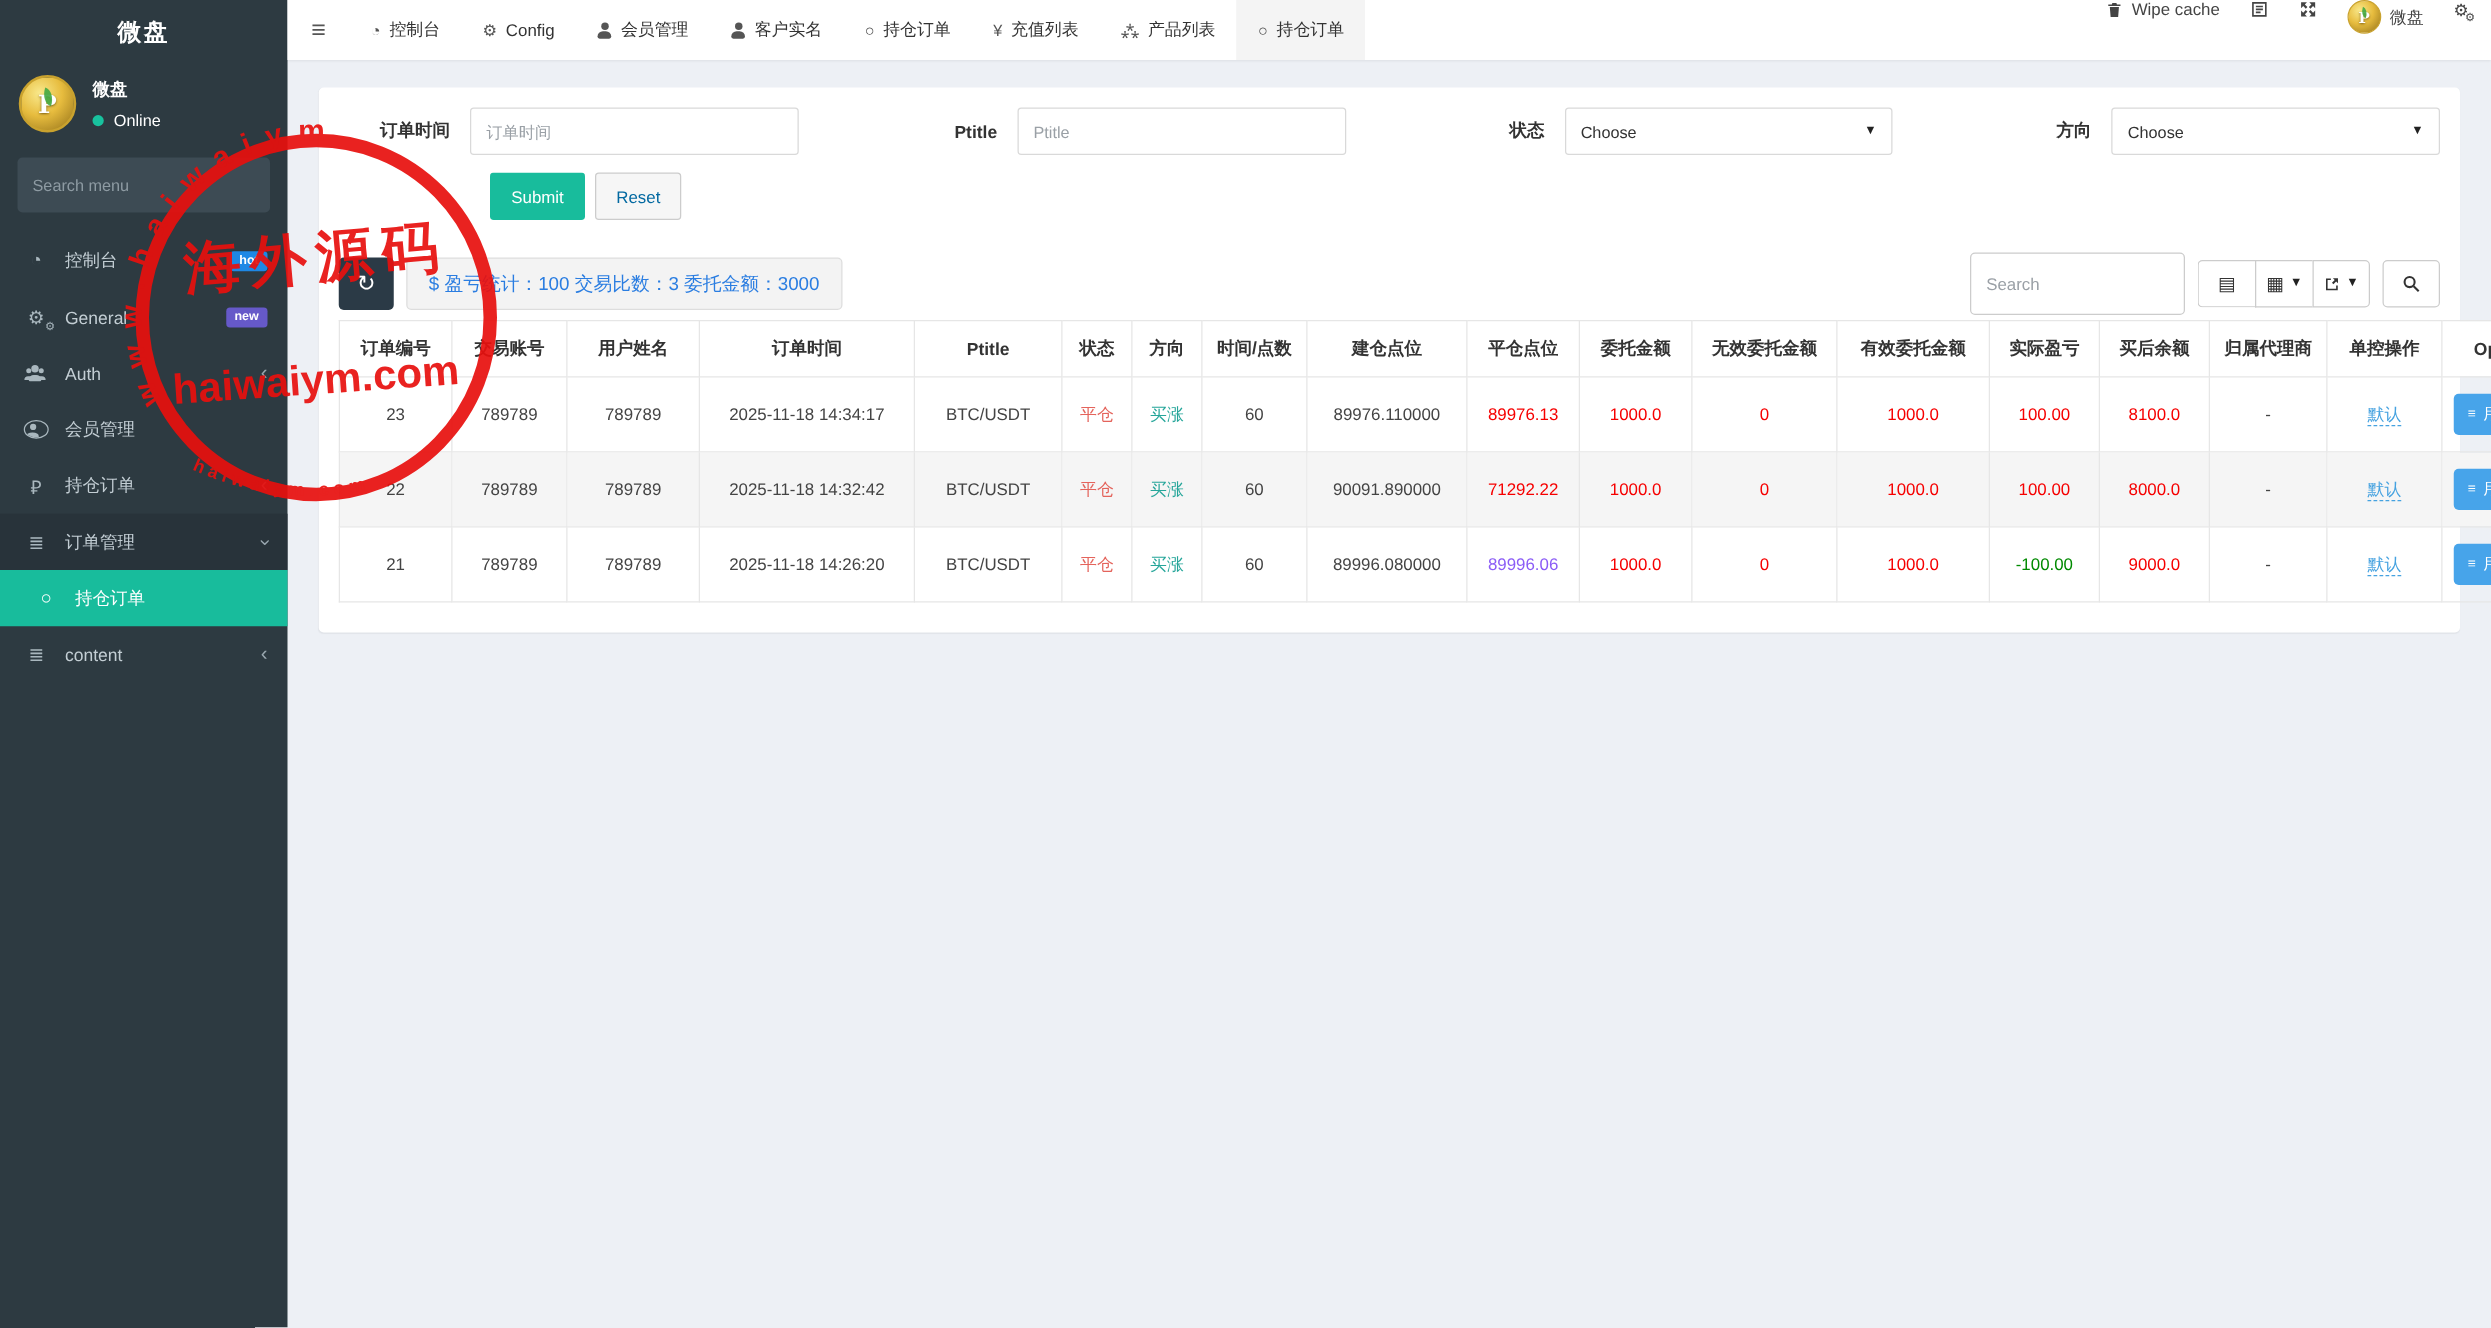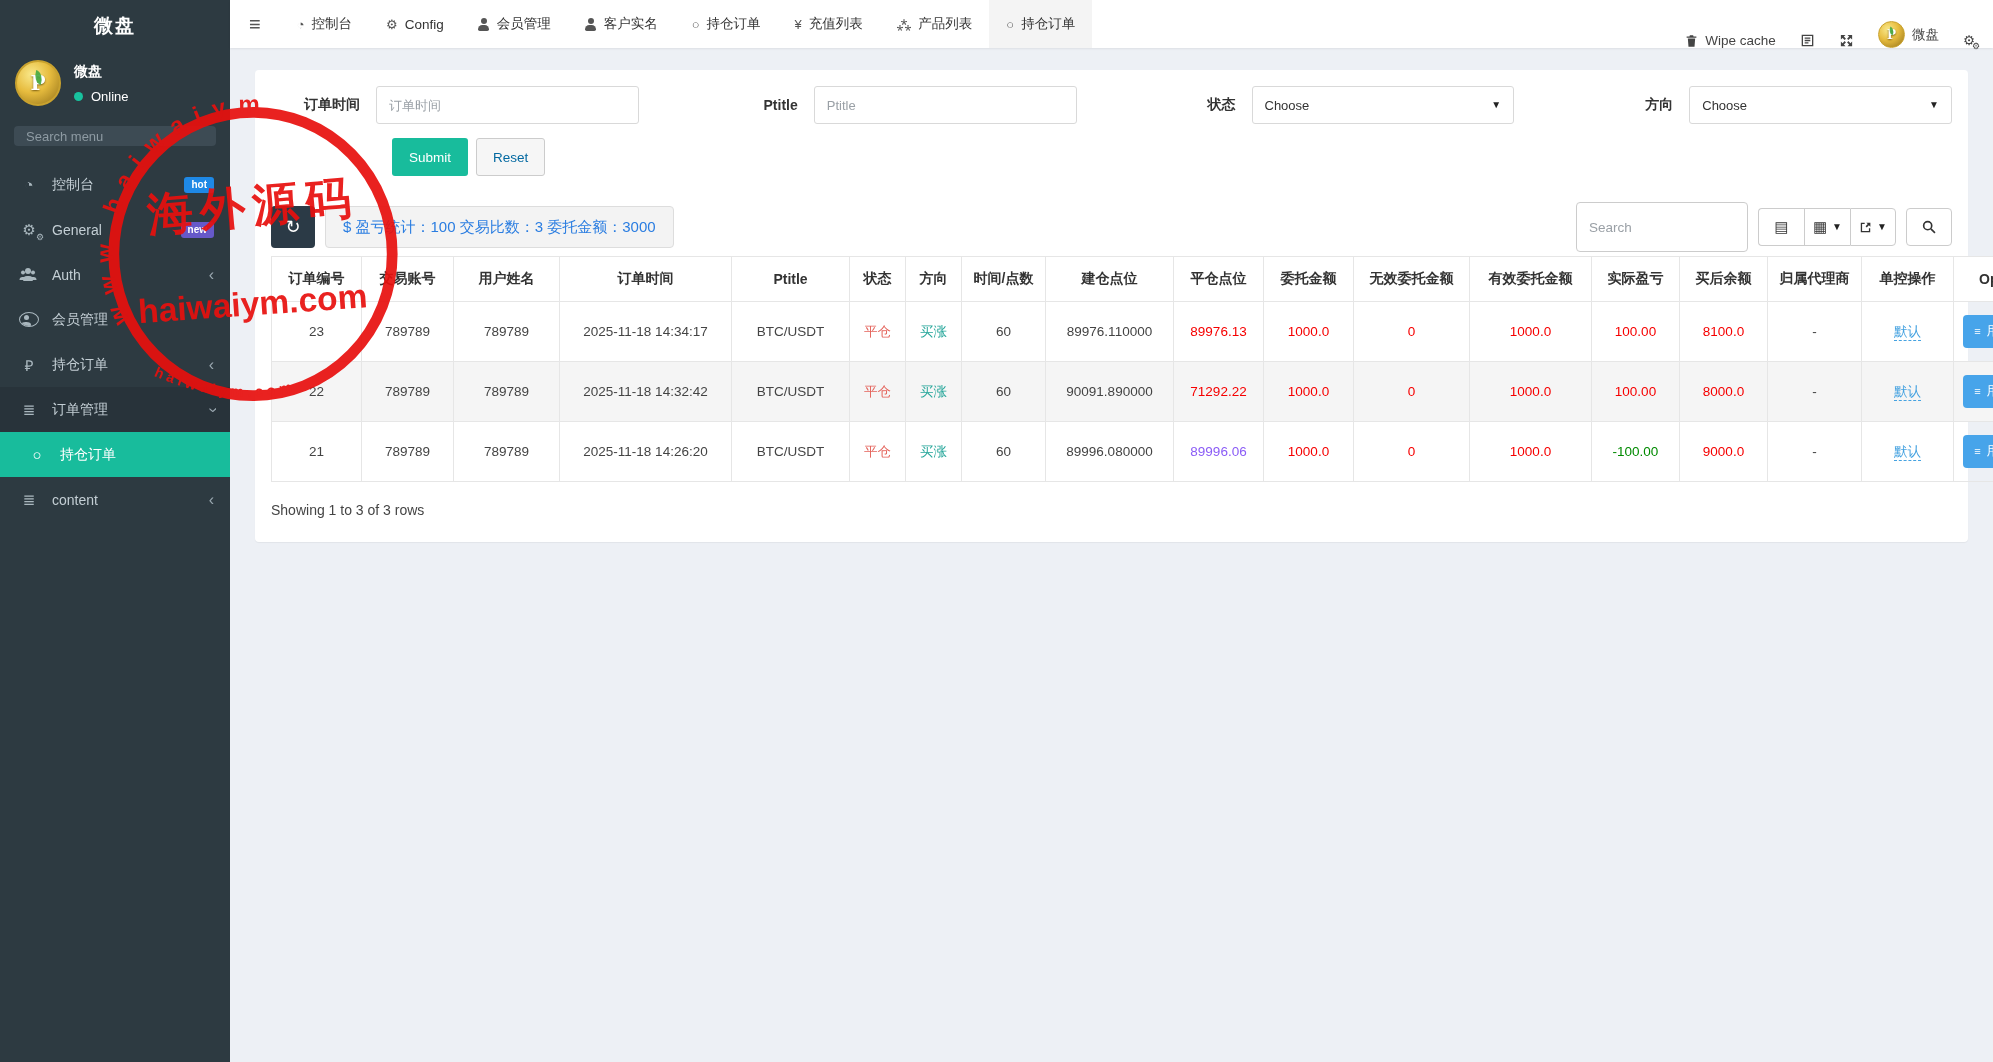--- a/index.html
+++ b/index.html
@@ -13,21 +13,21 @@
   .coin{position:relative;width:46px;height:46px;border-radius:50%;flex-shrink:0;
         background:radial-gradient(circle at 35% 30%,#f9e98c,#e7bc3e 45%,#9a771c 95%);
         border:2px solid #c9a22e;display:flex;align-items:center;justify-content:center;
         color:#fff;font-weight:bold;font-size:20px;font-family:"DejaVu Serif",serif;text-shadow:0 1px 2px #7a5c10}
   .coin::after{content:'';position:absolute;width:9px;height:13px;background:#43a843;border-radius:0 100% 0 100%;top:9px;left:17px;transform:rotate(18deg);opacity:.9}
   .coin.sm{width:27px;height:27px;font-size:12px;border-width:1px}
   .coin.sm::after{width:5px;height:8px;top:5px;left:10px}
   .u-name{color:#fff;font-size:14px;font-weight:bold;margin-bottom:8px}
   .u-status{display:flex;align-items:center;gap:8px;color:#fff;font-size:13px}
   .dot{width:9px;height:9px;border-radius:50%;background:#18c29e}
-  .side-search{margin:6px 14px 16px;background:#3d4b54;border-radius:4px;height:20px;display:flex;align-items:center;padding:0 12px;gap:8px}
+  .side-search{margin:6px 14px 16px;background:#3d4b54;border-radius:4px;height:44px;display:flex;align-items:center;padding:0 12px;gap:8px}
   .side-search input{flex:1;background:transparent;border:none;outline:none;color:#cdd6da;font-size:13px;font-family:inherit}
   .side-search input::placeholder{color:#8e9ba3}
   .side-search svg{color:#9fadb5}
   .menu-item{height:45px;display:flex;align-items:center;padding:0 16px 0 19px;color:#c3ced4;font-size:14px;gap:13px;cursor:pointer}
   .menu-item .ic{width:20px;display:inline-flex;justify-content:center;align-items:center;color:#a9b7be;font-size:15px;flex-shrink:0}
   .menu-item.parent-open{background:#28333a}
   .menu-item.child{padding-left:27px}
   .menu-item.active{background:#18bc9c;color:#fff}
   .menu-item.active .ic{color:#fff;font-weight:bold}
   .badge{margin-left:auto;font-size:10px;line-height:1;padding:3px 7px;border-radius:3px;color:#fff;font-weight:bold}
@@ -49,21 +49,21 @@
   .ic-gears{position:relative}
   .ic-gears i{position:absolute;right:-5px;bottom:-3px;font-size:9px;font-style:normal}
 
   
   .navbar{position:absolute;left:230px;top:0;right:0;height:48px;background:#fff;display:flex;align-items:stretch;box-shadow:0 1px 2px rgba(0,0,0,.07);z-index:3}
   .hamburger{display:flex;align-items:center;padding:0 19px;font-size:20px;color:#555;cursor:pointer}
   .nav-tabs{display:flex;align-items:stretch}
   .tab{display:flex;align-items:center;gap:7px;padding:0 17px;font-size:13.5px;color:#333;cursor:pointer;white-space:nowrap}
   .tab .ic{color:#555;font-size:13px;display:inline-flex}
   .tab.active{background:#f4f4f4}
-  .nav-right{margin-left:auto;display:flex;align-items:flex-end;gap:24px;padding-right:18px;color:#444;font-size:13.5px}
+  .nav-right{margin-left:auto;display:flex;align-items:flex-start;gap:24px;padding-right:18px;color:#444;font-size:13.5px}
   .nav-right .nitem{display:flex;align-items:center;gap:7px;cursor:pointer;color:#444}
   .nav-right svg{display:block}
 
   
   .content{position:absolute;left:230px;top:48px;right:0;bottom:0;padding:22px 25px 0;z-index:1}
   .card{background:#fff;border-radius:4px;padding:12px 16px 24px;box-shadow:0 1px 1px rgba(0,0,0,.05)}
 
   .filter-row{display:flex;gap:70px;margin-top:4px}
   .f-group{flex:1;display:flex;align-items:center;min-width:0}
   .f-label{width:105px;text-align:right;padding-right:16px;font-size:14px;font-weight:bold;color:#333;flex-shrink:0}
@@ -405,21 +405,20 @@
               <td class="c-green">-100.00</td>
               <td class="c-red">9000.0</td>
               <td>-</td>
               <td><a class="link-dashed">默认</a></td>
               <td><button class="btn-user"><span class="bico">≡</span>用户信息</button></td>
             </tr>
           </tbody>
       </table>
     </div>
 
-    <div class="table-footer">Showing 1 to 3 of 3 rows</div>
   </section>
 </main>
 
 <svg class="watermark" viewBox="0 0 300 310">
   <g fill="#e8100e">
     <ellipse cx="150" cy="155" rx="116" ry="118" fill="none" stroke="#e8100e" stroke-width="9"></ellipse>
     <path id="wm-arc" d="M49 214 A116 118 0 0 1 250 96" fill="none"></path>
     <text font-size="20" font-weight="bold" letter-spacing="2"><textPath href="#wm-arc" startOffset="4">w w w . h a i w a i y m</textPath></text>
     <text x="150" y="128" font-size="38" font-weight="bold" text-anchor="middle" letter-spacing="6" transform="rotate(-5 150 120)">海外源码</text>
     <text x="150" y="206" font-size="28" font-weight="bold" text-anchor="middle" transform="rotate(-4 150 200)">haiwaiym.com</text>

